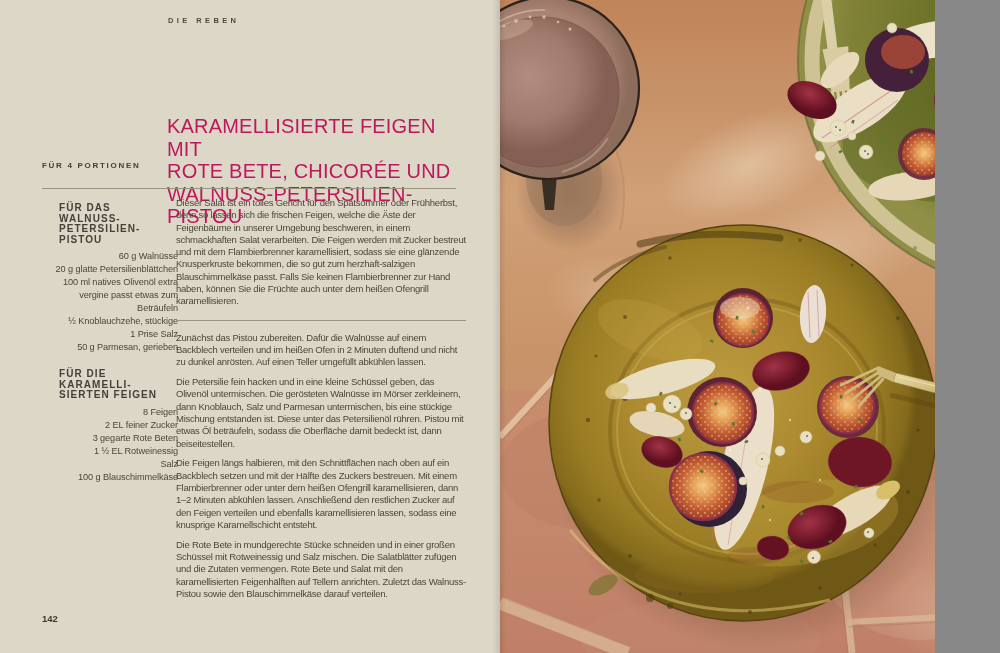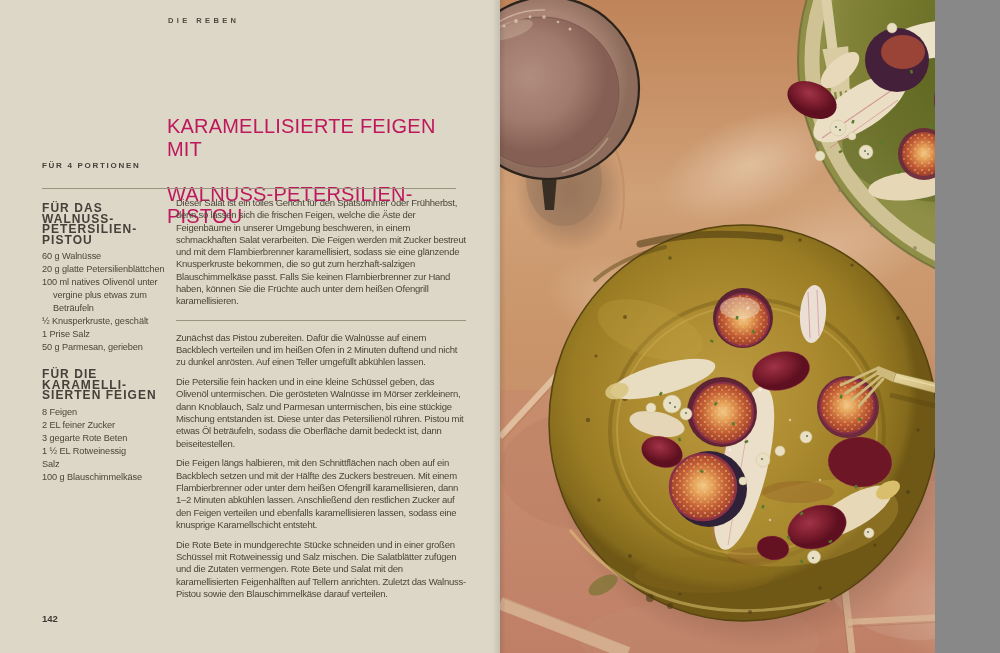--- a/index.html
+++ b/index.html
@@ -7,24 +7,24 @@
         font-family:"Liberation Sans", sans-serif;}
   .page-left{position:absolute;left:0;top:0;width:500px;height:653px;background:#ddd7c7;}
   .running-head{position:absolute;left:168px;top:16px;font-size:7.5px;font-weight:700;
     letter-spacing:3.4px;color:#4e4a42;}
   .title{position:absolute;left:155px;top:103px;width:305px;margin:12px;font-size:20px;
     line-height:22.5px;letter-spacing:.2px;font-weight:400;color:#be185d;}
   .portions{position:absolute;left:42px;top:161px;font-size:8px;font-weight:700;
     letter-spacing:1.7px;color:#45403a;}
   .rule-top{position:absolute;left:42px;top:188px;width:414px;height:1px;background:#9a9480;}
   .ingredients{position:absolute;left:42px;top:203px;width:136px;color:#4c463a;}
-  .ingredients h2{margin:0 0 5px;font-size:12px;font-weight:700;letter-spacing:1.05px;
+  .ingredients h2{margin:0 17px 5px;font-size:10px;font-weight:700;letter-spacing:1.05px;
     line-height:10.5px;color:#45403a;}
   .ingredients ul{list-style:none;margin:0;padding:0;font-size:9.2px;line-height:13px;
-    letter-spacing:-.1px;}
+    letter-spacing:-.1px;text-align:right;}
   .ingredients li{padding-left:11px;text-indent:-11px;}
   .group2{margin-top:15px;}
   .method{position:absolute;left:168px;top:197px;width:290px;font-size:9.5px;
     line-height:12.3px;letter-spacing:-.25px;color:#4c463a;margin-left:8px;}
   .method p{margin:0 0 7.5px;}
   .rule-mid{height:1px;background:#9a9480;margin:12px 0 11px;}
   .folio{position:absolute;left:42px;top:613px;font-size:9.5px;font-weight:700;color:#3e3a33;}
   .page-right{position:absolute;left:500px;top:0;width:500px;height:653px;overflow:hidden;}
   .page-right svg{display:block;}
   .gutter{position:absolute;left:492px;top:0;width:14px;height:653px;pointer-events:none;
@@ -33,38 +33,38 @@
 </head>
 <body>
 
 <div class="book">
 
   <div class="page-left">
     <div class="running-head">DIE REBEN</div>
 
     <h1 class="title">
       <span>KARAMELLISIERTE FEIGEN MIT</span><br>
-      <br>
+      <span>ROTE BETE, CHICORÉE UND</span><br>
       <span>WALNUSS-PETERSILIEN-PISTOU</span>
     </h1>
 
     <div class="portions">FÜR 4 PORTIONEN</div>
     <div class="rule-top"></div>
 
     <aside class="ingredients">
       <section>
         <h2>
           <span>FÜR DAS WALNUSS-</span><br>
           <span>PETERSILIEN-PISTOU</span>
         </h2>
         <ul>
           <li>60 g Walnüsse</li>
           <li>20 g glatte Petersilienblättchen</li>
-          <li>100 ml natives Olivenöl unter vergine plus etwas zum Beträufeln</li>
-          <li>½ Knusperkruste, geschält</li>
+          <li>100 ml natives Olivenöl extra vergine passt etwas zum Beträufeln</li>
+          <li>½ Knoblauchzehe, stückige</li>
           <li>1 Prise Salz</li>
           <li>50 g Parmesan, gerieben</li>
         </ul>
       </section>
       <section class="group2">
         <h2>
           <span>FÜR DIE KARAMELLI-</span><br>
           <span>SIERTEN FEIGEN</span>
         </h2>
         <ul>

